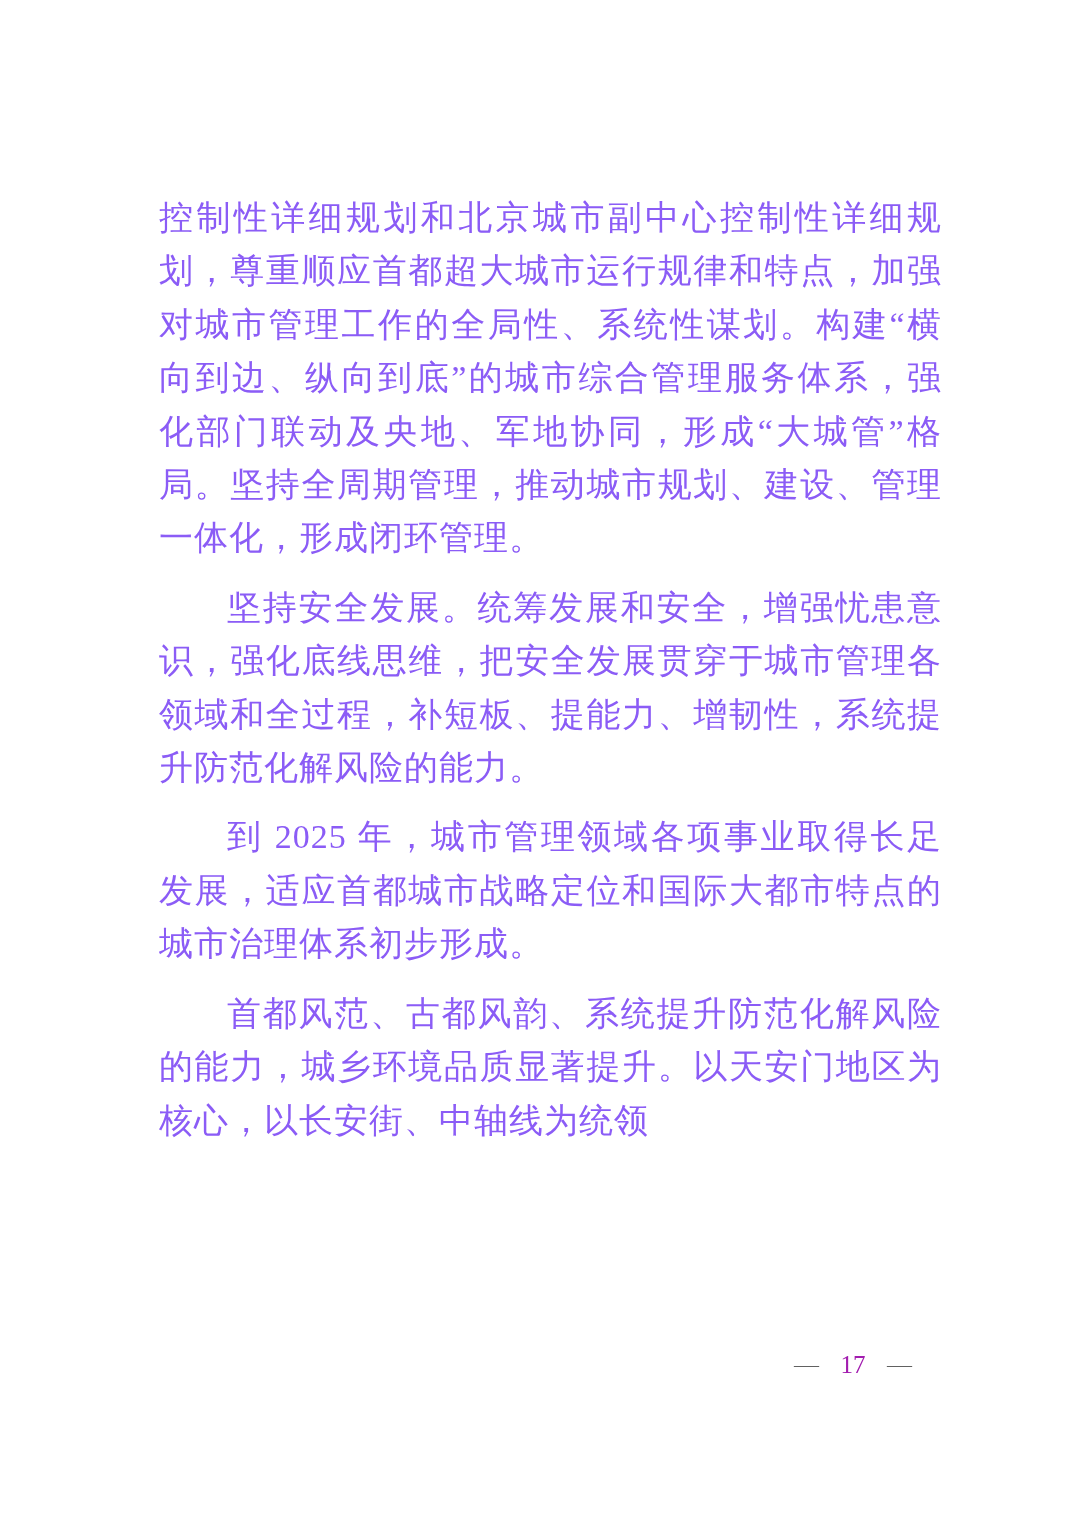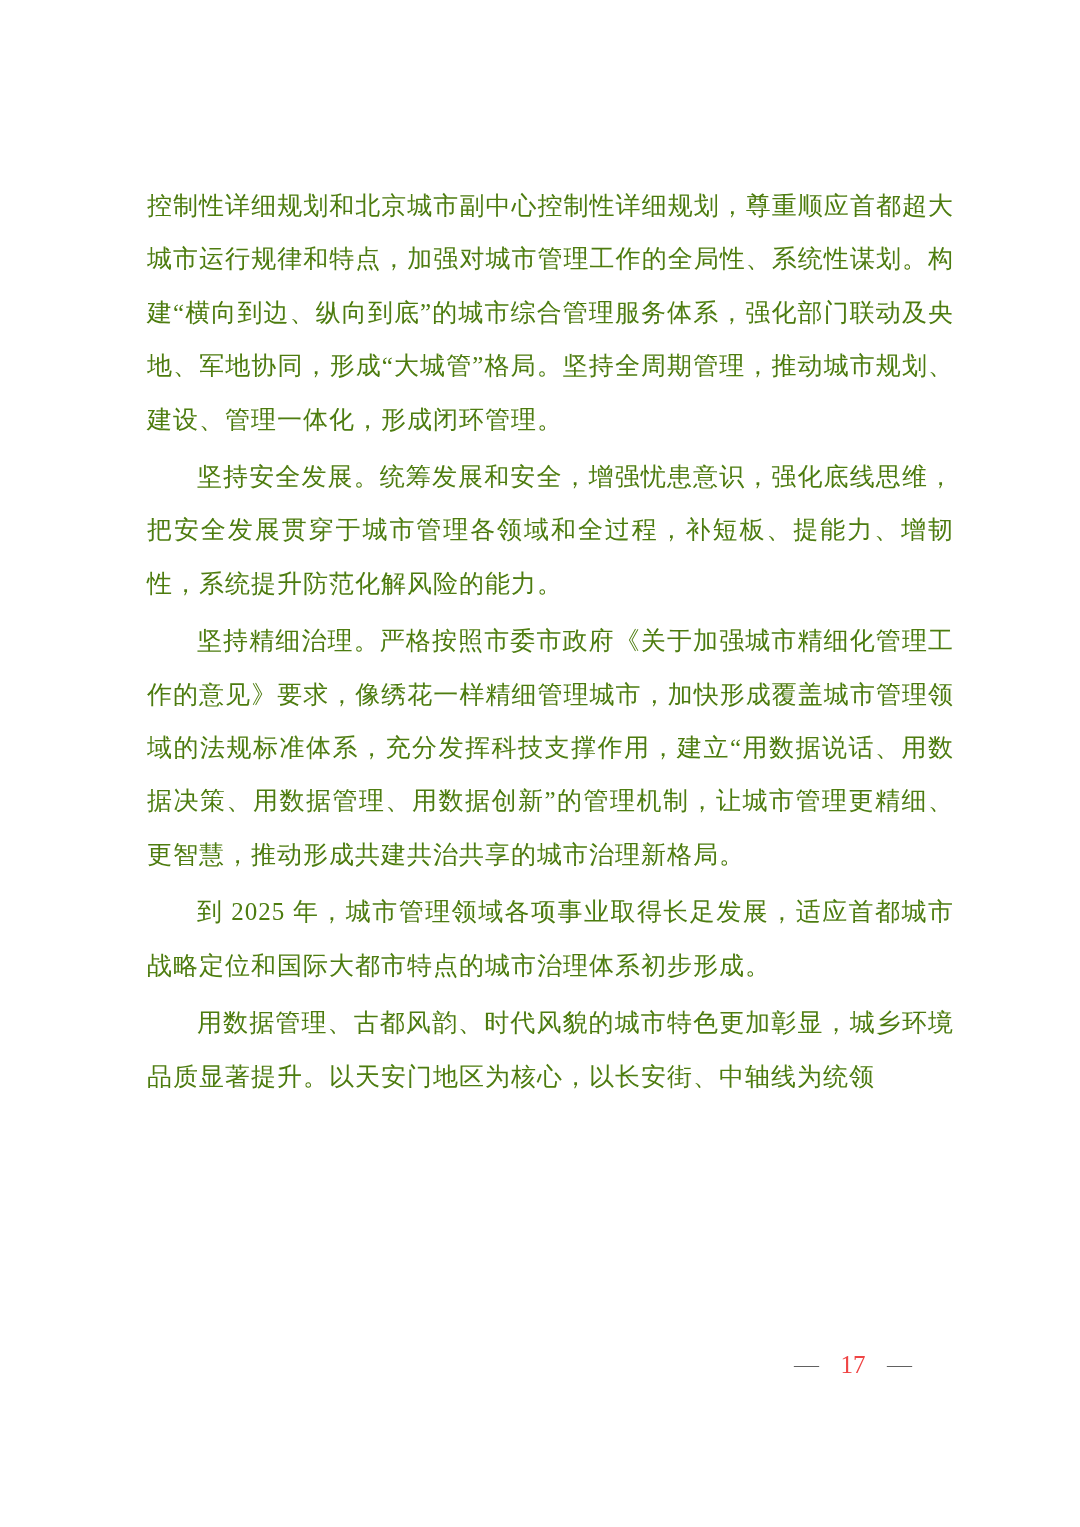--- a/index.html
+++ b/index.html
@@ -20,28 +20,28 @@
     background: #ffffff;
   }
   .text-block {
     position: absolute;
     left: 143px;
     top: 175px;
     width: 815px;
     color: #1b1b1b;
   }
   .para {
-    margin: 4px;
-    font-size: 25px;
+    margin: 16px;
+    font-size: 34px;
     line-height: 53.4px;
     letter-spacing: 1px;
     text-align: justify;
     text-justify: inter-ideograph;
     word-break: break-all;
-    color: #4d7c0f;
+    color: #8b5cf6;
   }
   .para.continuation {
     text-indent: 0;
   }
   .para.body {
     text-indent: 2em;
   }
   .para.heading {
     text-indent: 2em;
     font-weight: 700;
@@ -56,36 +56,35 @@
     justify-content: space-between;
     align-items: center;
     font-size: 25px;
     line-height: 32px;
   }
   .footer-dash {
     color: #5a5a5a;
     transform: scaleY(0.75);
   }
   .footer-number {
-    color: #ef4444;
+    color: #a21caf;
     font-family: "Liberation Serif", "DejaVu Serif", serif;
   }
 </style>
 </head>
 <body>
 
 <div class="page">
 
   <main class="text-block" id="document-body">
 
   <p class="para continuation">控制性详细规划和北京城市副中心控制性详细规划，尊重顺应首都超大城市运行规律和特点，加强对城市管理工作的全局性、系统性谋划。构建“横向到边、纵向到底”的城市综合管理服务体系，强化部门联动及央地、军地协同，形成“大城管”格局。坚持全周期管理，推动城市规划、建设、管理一体化，形成闭环管理。</p>
       <p class="para body">坚持安全发展。统筹发展和安全，增强忧患意识，强化底线思维，把安全发展贯穿于城市管理各领域和全过程，补短板、提能力、增韧性，系统提升防范化解风险的能力。</p>
-      <p class="para body">坚持精细治理。严格按照市委市政府《关于加强城市精细化管理工作的意见》要求，像绣花一样精细管理城市，加快形成覆盖城市管理领域的法规标准体系，充分发挥科技支撑作用，建立“用数据说话、用数据决策、用数据管理、用数据创新”的管理机制，让城市管理更精细、更智慧，推动形成共建共治共享的城市治理新格局。</p>
       <p class="para body">到 2025 年，城市管理领域各项事业取得长足发展，适应首都城市战略定位和国际大都市特点的城市治理体系初步形成。</p>
-      <p class="para body">用数据管理、古都风韵、时代风貌的城市特色更加彰显，城乡环境品质显著提升。以天安门地区为核心，以长安街、中轴线为统领</p>
+      <p class="para body">首都风范、古都风韵、系统提升防范化解风险的能力，城乡环境品质显著提升。以天安门地区为核心，以长安街、中轴线为统领</p>
     </main>
 
   <footer class="page-footer">
     <span class="footer-dash">—</span>
     <span class="footer-number">17</span>
     <span class="footer-dash">—</span>
   </footer>
 
 </div>
 

